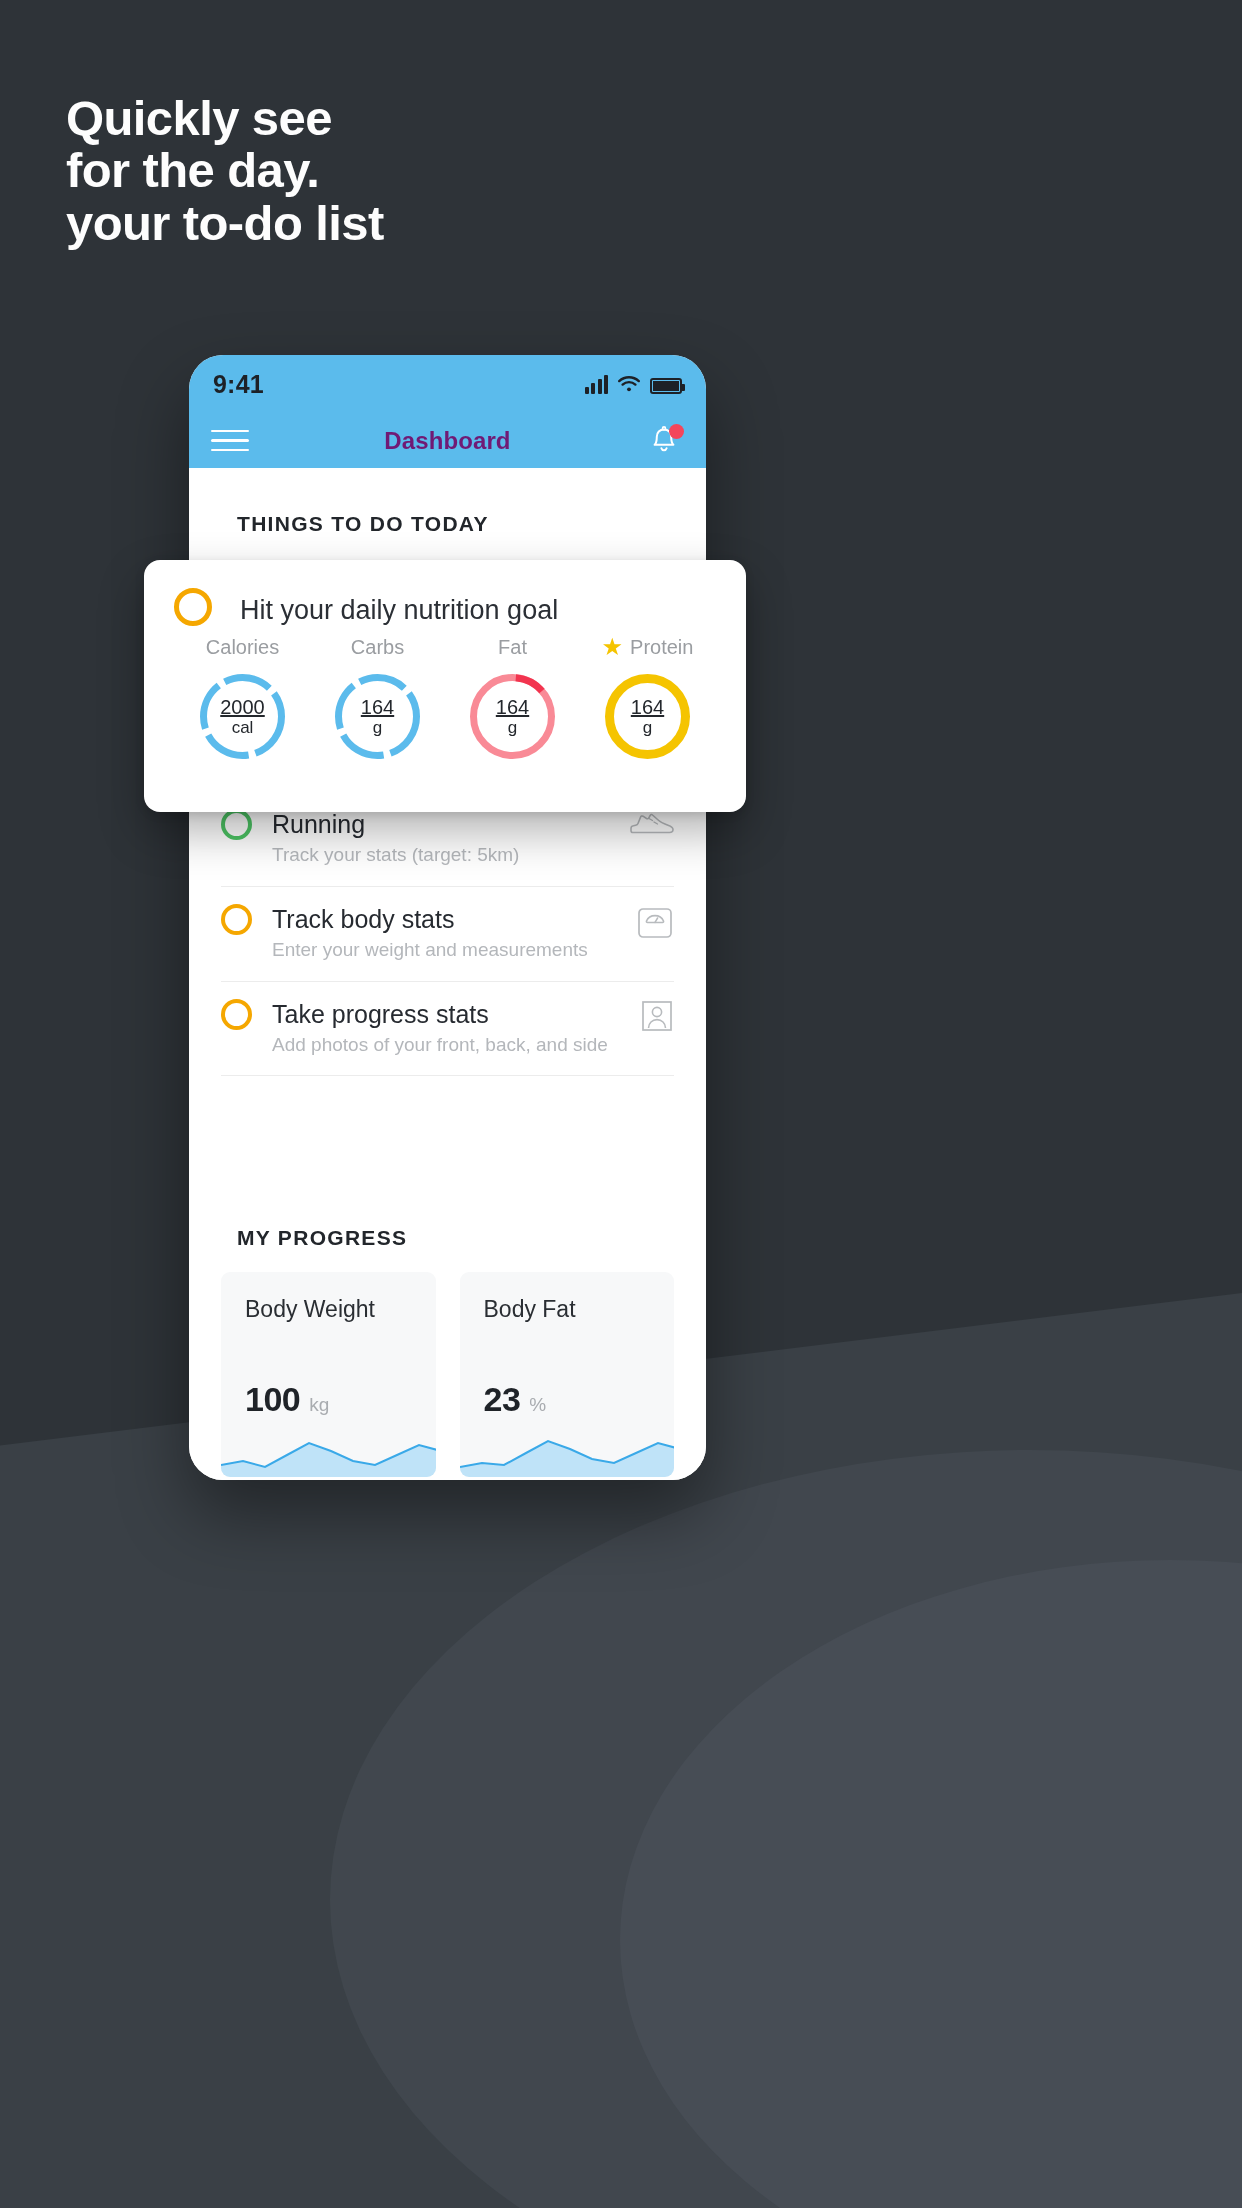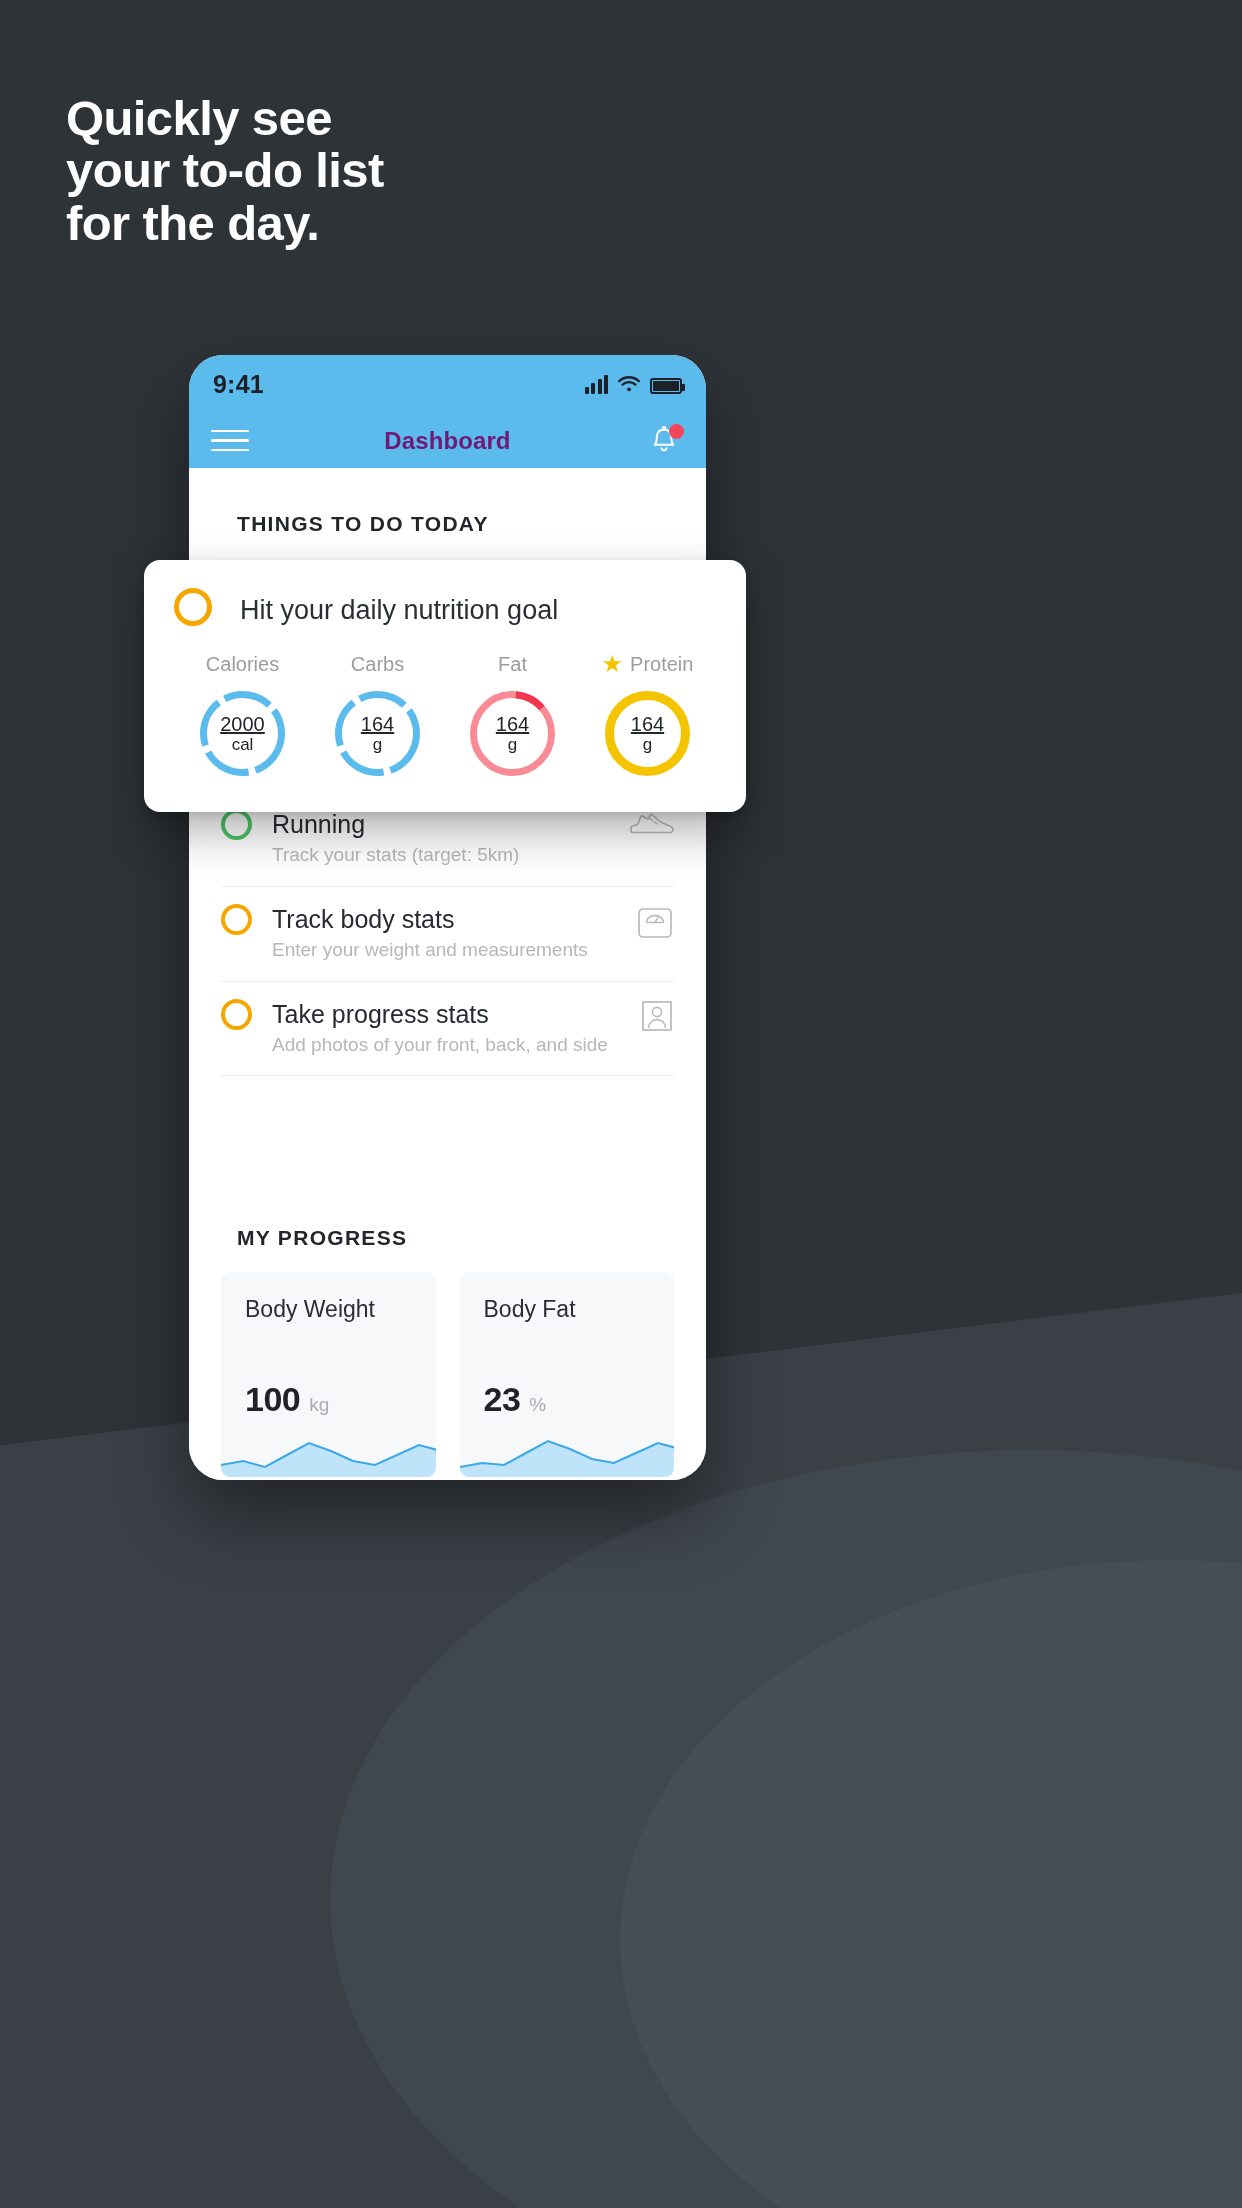--- a/index.html
+++ b/index.html
@@ -132,21 +132,21 @@
   .nutri-card {
     position:absolute; left:144px; top:560px;
     width:602px; height:252px;
     background:#ffffff; border-radius:16px;
     box-shadow: 0 20px 46px rgba(0,0,0,0.30), 0 3px 10px rgba(0,0,0,0.12);
     padding:28px 30px 0 30px;
   }
   .nutri-head { display:flex; align-items:flex-end; gap:28px; }
   .nutri-ring { width:38px; height:38px; border-radius:50%; border:5px solid #f5a700; flex:0 0 auto; }
   .nutri-title { font-size:27px; color:#2b2f35; }
-  .macros { display:flex; justify-content:space-between; margin-top:25px; padding:0 6px; }
+  .macros { display:flex; justify-content:space-between; margin-top:8px; padding:0 6px; }
   .macro { width:125px; display:flex; flex-direction:column; align-items:center; }
   .macro-label-row { display:flex; align-items:center; gap:7px; height:26px; }
   .macro-label { font-size:20px; color:#9a9da1; }
   .donut { position:relative; width:95px; height:95px; margin-top:9px; }
   .donut svg { position:absolute; inset:0; }
   .donut-text {
     position:absolute; inset:0; display:flex; flex-direction:column;
     align-items:center; justify-content:center; line-height:1.12;
   }
   .donut-num { font-size:20px; color:#23272c; font-weight:500;text-decoration:underline; }
@@ -158,22 +158,22 @@
 
 <div id="stage">
 
   <div class="bg-base"></div>
   <div class="bg-wedge"></div>
   <div class="bg-ellipse"></div>
   <div class="bg-ellipse2"></div>
 
   <div class="headline">
     <div>Quickly see</div>
+    <div>for the day.</div>
     <div>your to-do list</div>
-    <div>for the day.</div>
   </div>
 
   <div class="phone">
 
     <div class="statusbar">
       <div class="status-time">9:41</div>
       <div class="status-right">
         <div class="sig">
             <i></i>
             <i></i>

